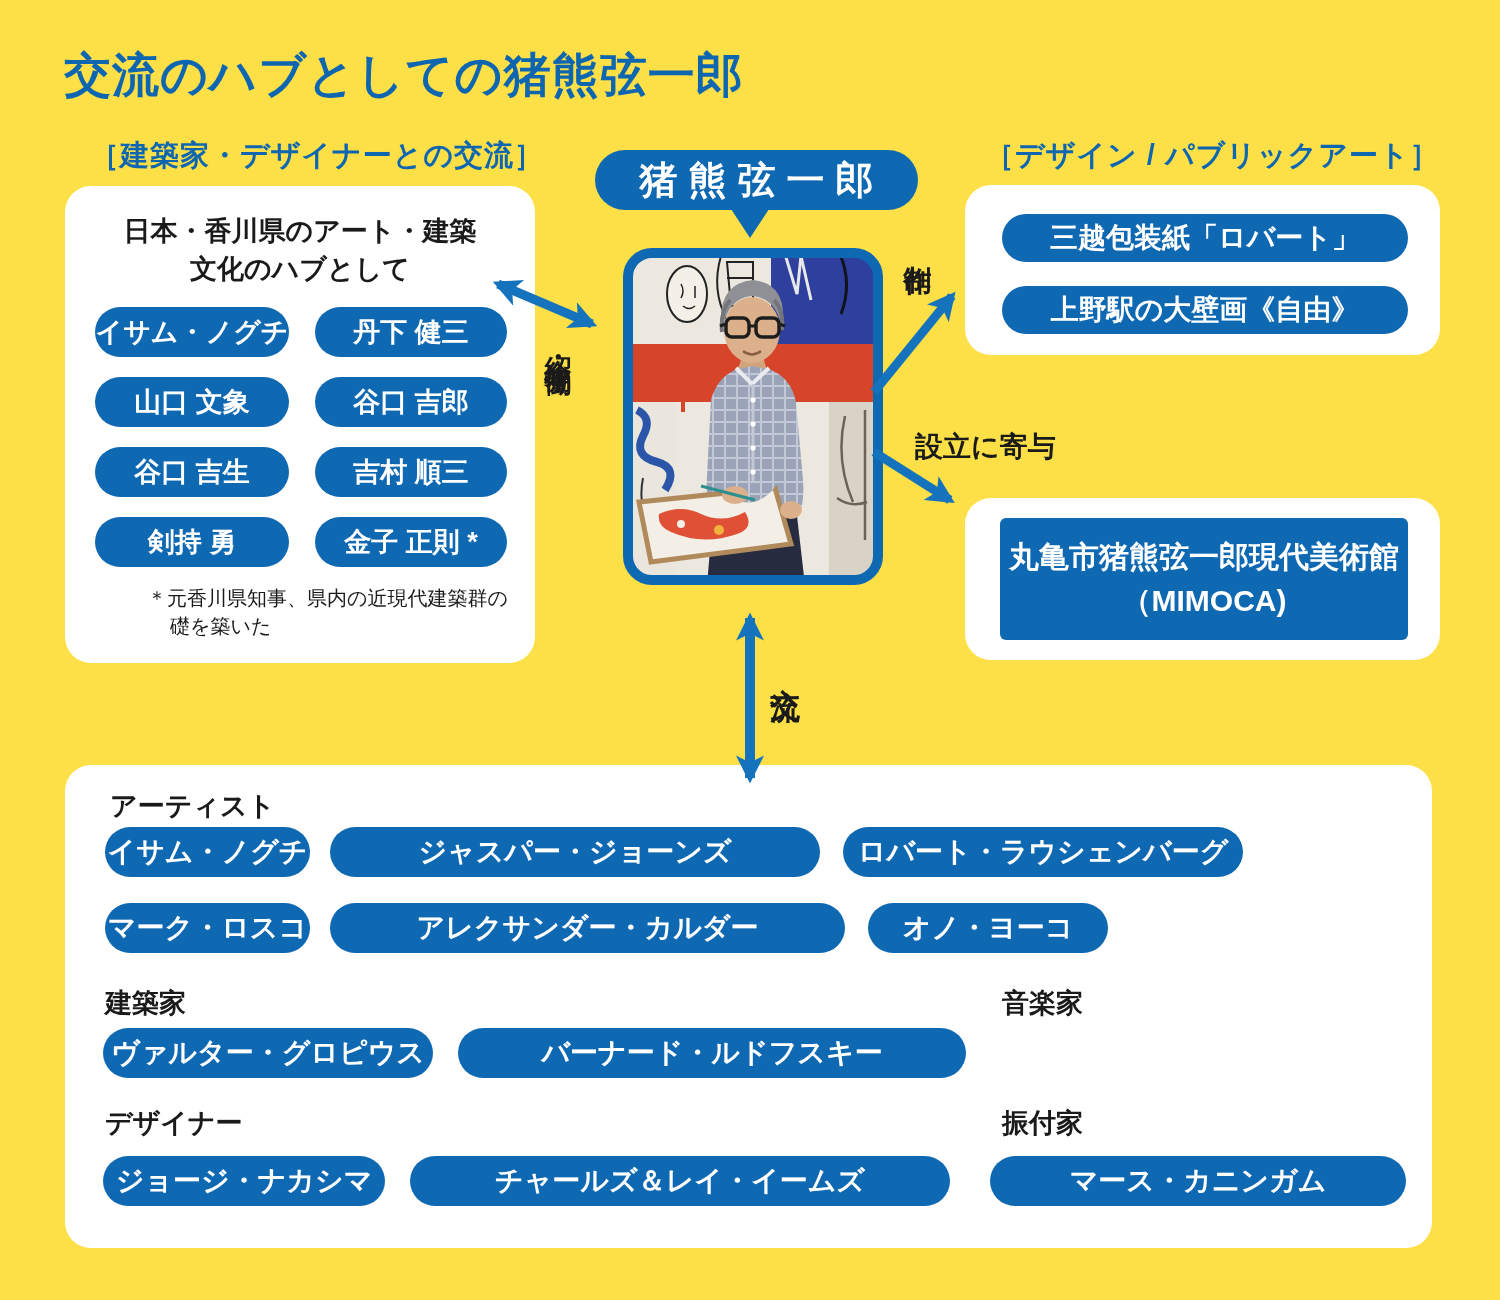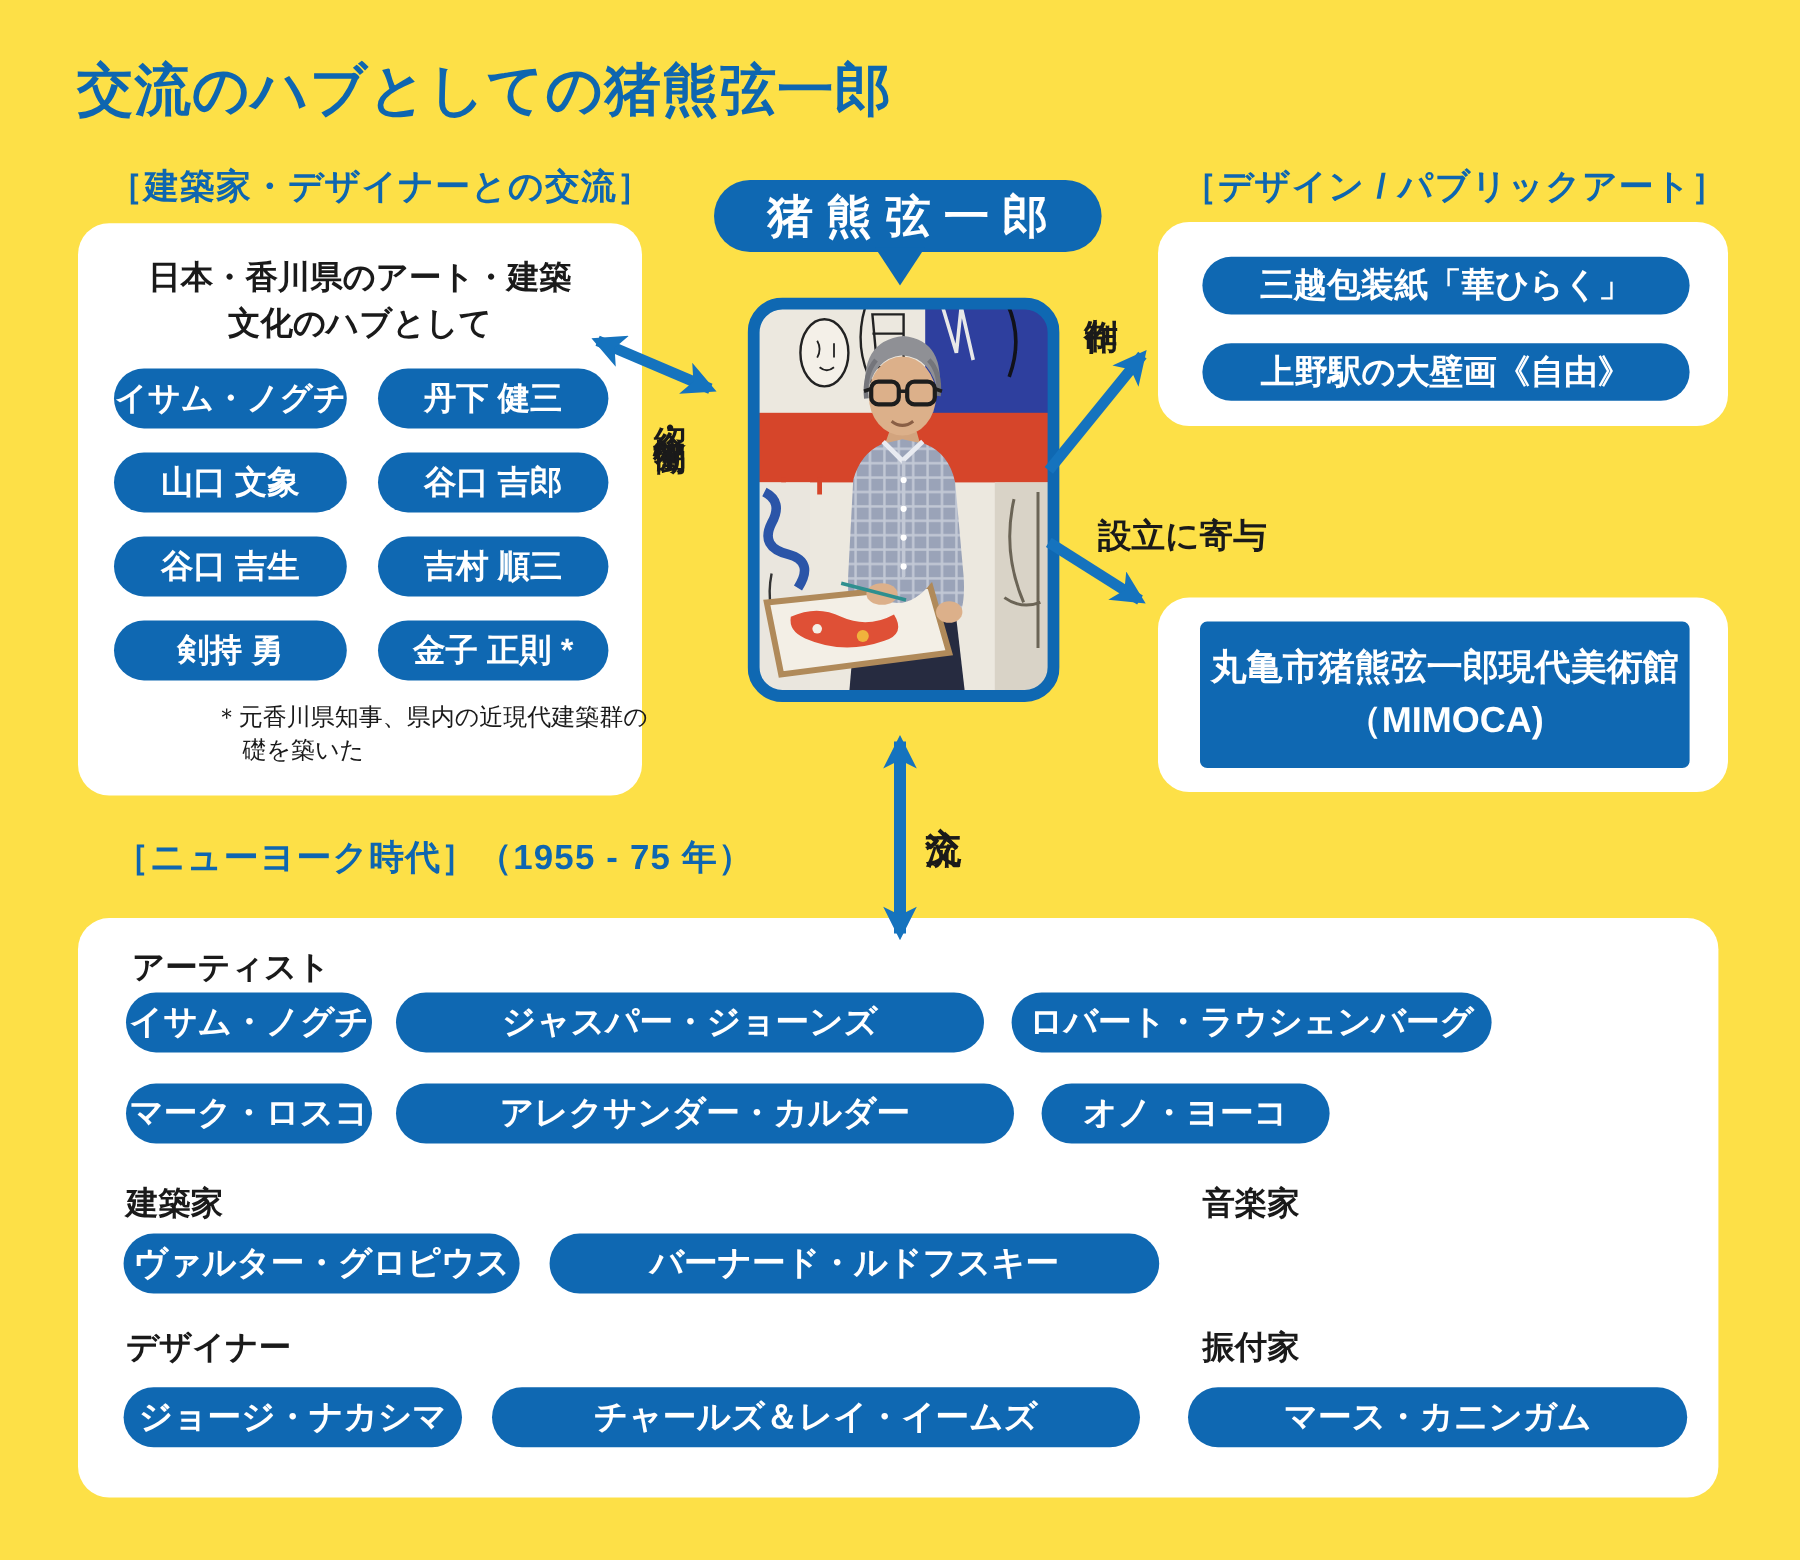--- a/index.html
+++ b/index.html
@@ -37,21 +37,21 @@
   }
   .black-label{color:#1a1a1a;font-weight:700;font-size:27px;white-space:nowrap;}
   .vlabel{
     writing-mode:vertical-rl;text-orientation:upright;
     color:#1a1a1a;font-weight:700;font-size:28px;letter-spacing:3px;
   }
   .subtitle{
     color:#1a1a1a;font-weight:700;font-size:27px;line-height:38px;text-align:center;
   }
   .footnote{
-    color:#1a1a1a;font-size:20px;line-height:28px;font-weight:400;white-space:nowrap;margin-left:32px;
+    color:#1a1a1a;font-size:20px;line-height:28px;font-weight:400;white-space:nowrap;
   }
   .bubble{
     background:#0f68b2;color:#fff;font-weight:700;
     border-radius:34px;display:flex;align-items:center;justify-content:center;
     font-size:38px;letter-spacing:11px;padding-left:11px;white-space:nowrap;
   }
   .bubble-tail{
     width:0;height:0;
     border-left:21px solid transparent;
     border-right:21px solid transparent;
@@ -147,30 +147,29 @@
       <line x1="78" y1="238" x2="132" y2="252" stroke="#2e8f8f" stroke-width="3"></line>
 
       <ellipse cx="168" cy="262" rx="11" ry="9" fill="#dcb08a"></ellipse>
     </g>
     <rect x="5" y="5" width="250" height="327" rx="24" fill="none" stroke="#0f68b2" stroke-width="10"></rect>
   </svg>
 
   <div class="abs section-header" style="left:985px;top:136px;">［デザイン / パブリックアート］</div>
 
   <div class="abs panel" style="left:965px;top:185px;width:475px;height:170px;"></div>
-  <div class="abs pill big" style="left:1002px;top:214px;width:406px;height:48px;">三越包装紙「華ひらく」</div>
+  <div class="abs pill big" style="left:1002px;top:214px;width:406px;height:48px;">三越包装紙「ロバート」</div>
   <div class="abs pill big" style="left:1002px;top:286px;width:406px;height:48px;">上野駅の大壁画《自由》</div>
 
   <div class="abs panel" style="left:965px;top:498px;width:475px;height:162px;"></div>
   <div class="abs blue-box" style="left:1000px;top:518px;width:408px;height:122px;">
     <div>丸亀市猪熊弦一郎現代美術館</div>
     <div>（MIMOCA)</div>
   </div>
 
-  <div class="abs section-header" style="left:95px;top:695px;">［ニューヨーク時代］（1955 - 75 年）</div>
 
   <div class="abs panel" style="left:65px;top:765px;width:1367px;height:483px;"></div>
 
   <div class="abs black-label" style="left:110px;top:788px;">アーティスト</div>
 
   <div class="abs pill big" style="left:105px;top:827px;width:205px;height:50px;">イサム・ノグチ</div>
   <div class="abs pill big" style="left:330px;top:827px;width:490px;height:50px;">ジャスパー・ジョーンズ</div>
   <div class="abs pill big" style="left:843px;top:827px;width:400px;height:50px;">ロバート・ラウシェンバーグ</div>
 
   <div class="abs pill big" style="left:105px;top:903px;width:205px;height:50px;">マーク・ロスコ</div>

